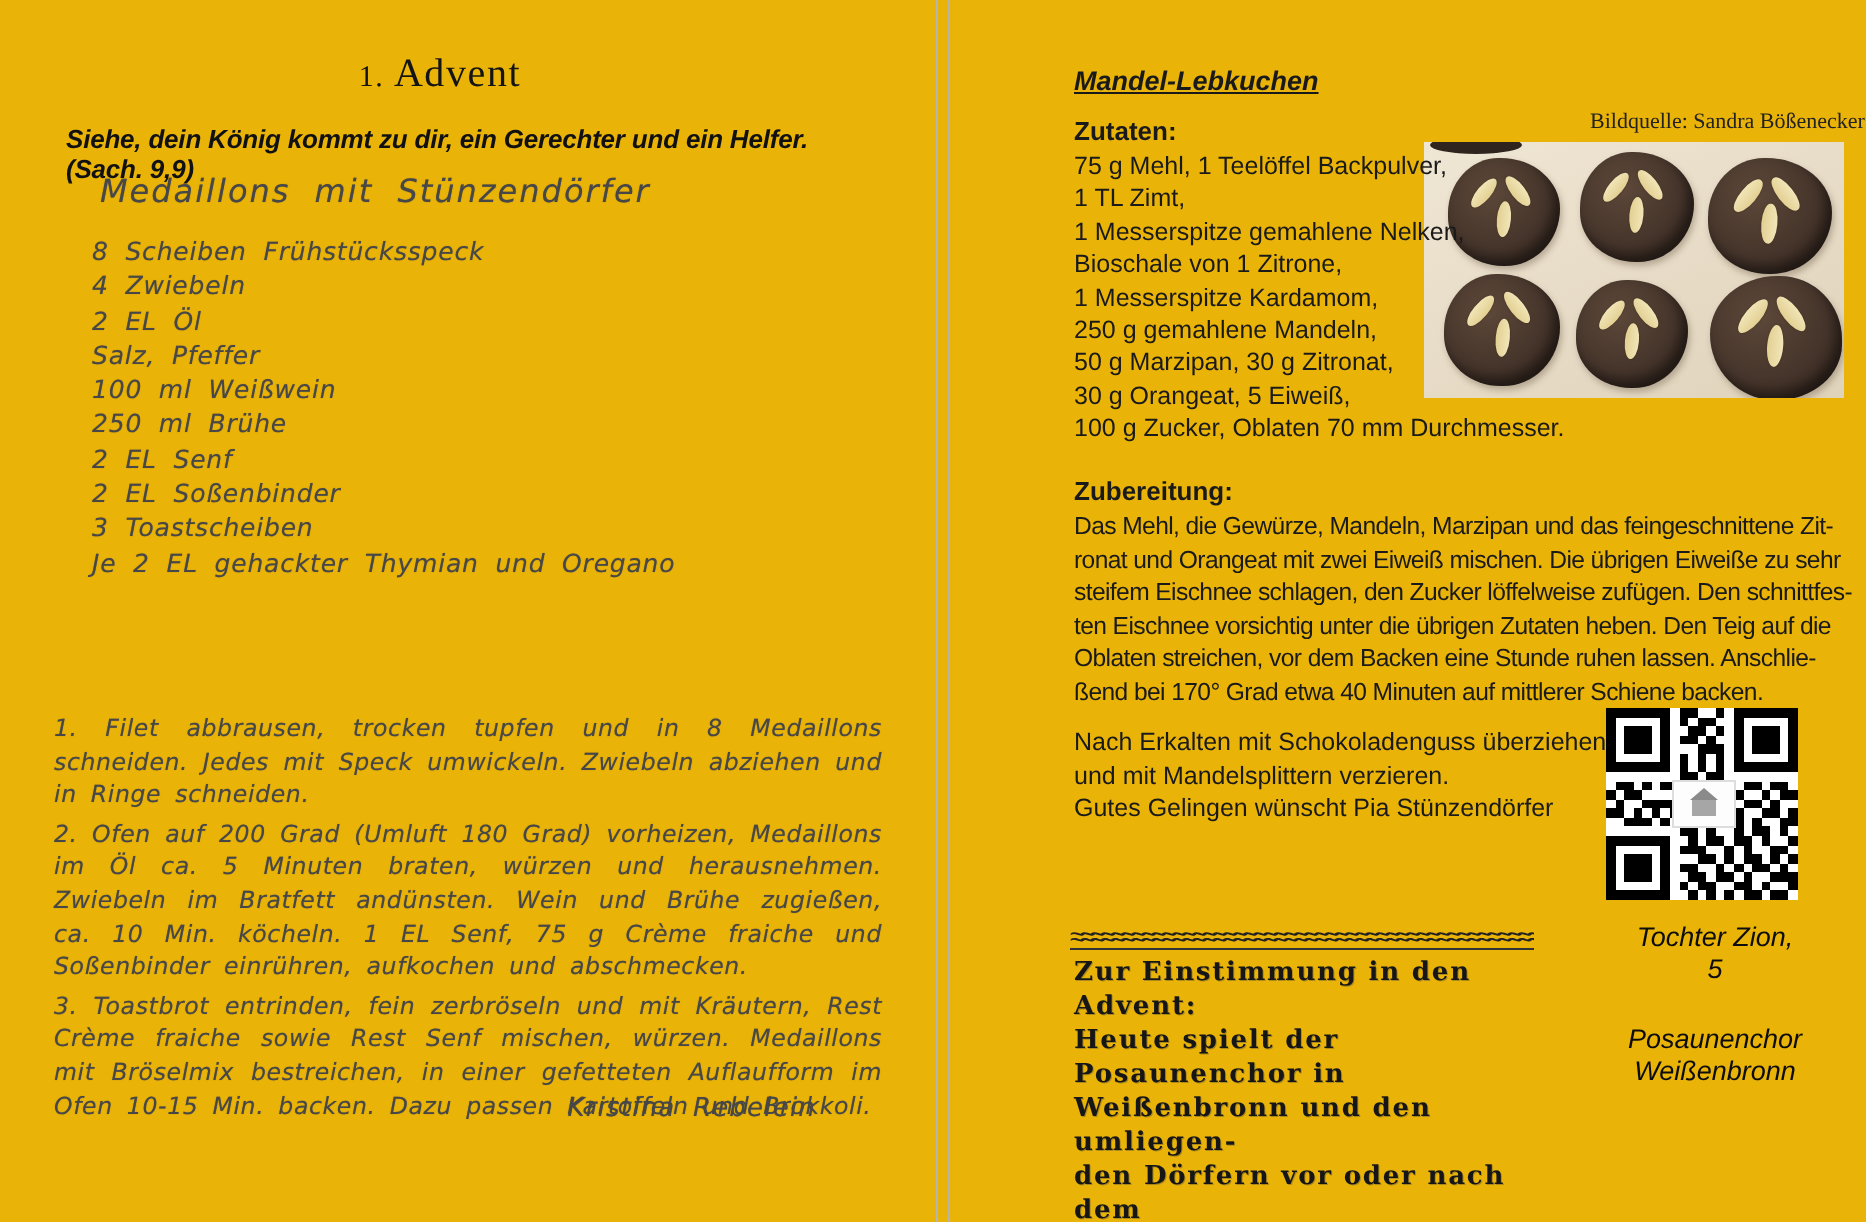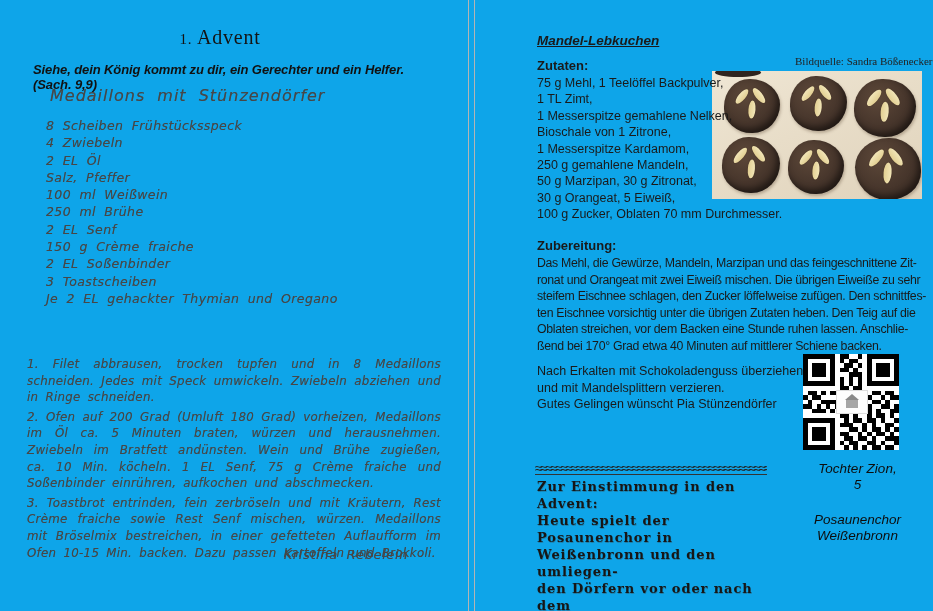--- a/index.html
+++ b/index.html
@@ -1,16 +1,16 @@
 <!DOCTYPE html>
 <html><head>
 <meta charset="utf-8">
 <style>
   html,body{margin:0;padding:0;background:#ffffff;}
-  #canvas{position:relative;width:933px;height:611px;background:#0ea5e9;overflow:hidden;
+  #canvas{position:relative;width:933px;height:611px;background:#eab308;overflow:hidden;
           font-family:"Liberation Sans",sans-serif;color:#1a1a1a;}
 
   
   .divider{position:absolute;top:0;width:1px;height:611px;background:#b4b4b4;}
   .divider.d1{left:468px;}
   .divider.d2{left:474px;}
 
   
   .lp-title{position:absolute;top:26px;left:0;width:440px;text-align:center;
             font-family:"Liberation Serif",serif;font-size:20px;letter-spacing:.8px;color:#141414;}
@@ -103,21 +103,20 @@
     <div class="lp-recipe-title script">Medaillons mit Stünzendörfer</div>
 
     <div class="lp-ingredients script">
       <div>8 Scheiben Frühstücksspeck</div>
       <div>4 Zwiebeln</div>
       <div>2 EL Öl</div>
       <div>Salz, Pfeffer</div>
       <div>100 ml Weißwein</div>
       <div>250 ml Brühe</div>
       <div>2 EL Senf</div>
-      <div>150 g Crème fraiche</div>
       <div>2 EL Soßenbinder</div>
       <div>3 Toastscheiben</div>
       <div>Je 2 EL gehackter Thymian und Oregano</div>
     </div>
 
     <div class="lp-steps script">
       <p>1. Filet abbrausen, trocken tupfen und in 8 Medaillons schneiden. Jedes mit Speck umwickeln. Zwiebeln abziehen und in Ringe schneiden.</p>
       <p>2. Ofen auf 200 Grad (Umluft 180 Grad) vorheizen, Medaillons im Öl ca. 5 Minuten braten, würzen und herausnehmen. Zwiebeln im Bratfett andünsten. Wein und Brühe zugießen, ca. 10 Min. köcheln. 1 EL Senf, 75 g Crème fraiche und Soßenbinder einrühren, aufkochen und abschmecken.</p>
       <p>3. Toastbrot entrinden, fein zerbröseln und mit Kräutern, Rest Crème fraiche sowie Rest Senf mischen, würzen. Medaillons mit Bröselmix bestreichen, in einer gefetteten Auflaufform im Ofen 10-15 Min. backen. Dazu passen Kartoffeln und Brokkoli.</p>
     </div>

